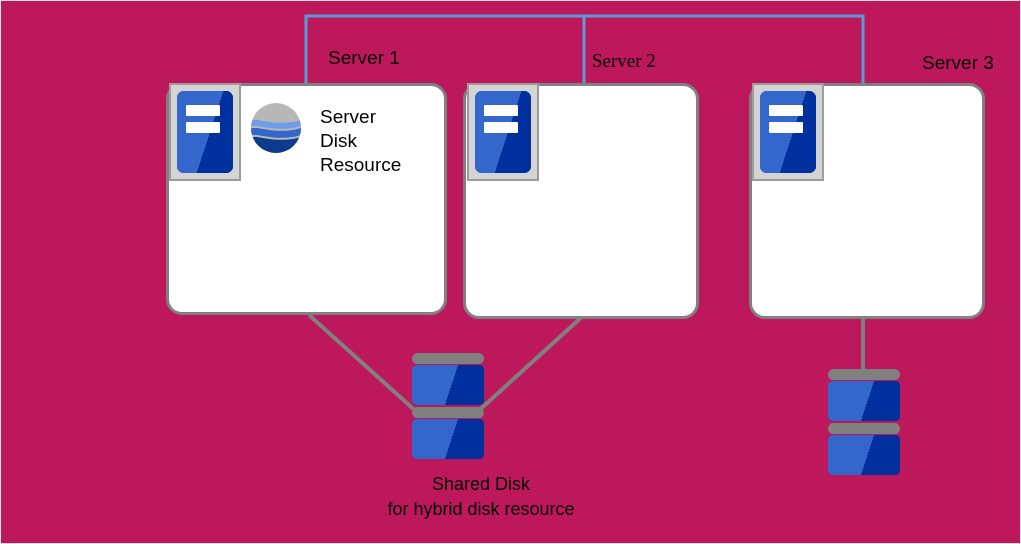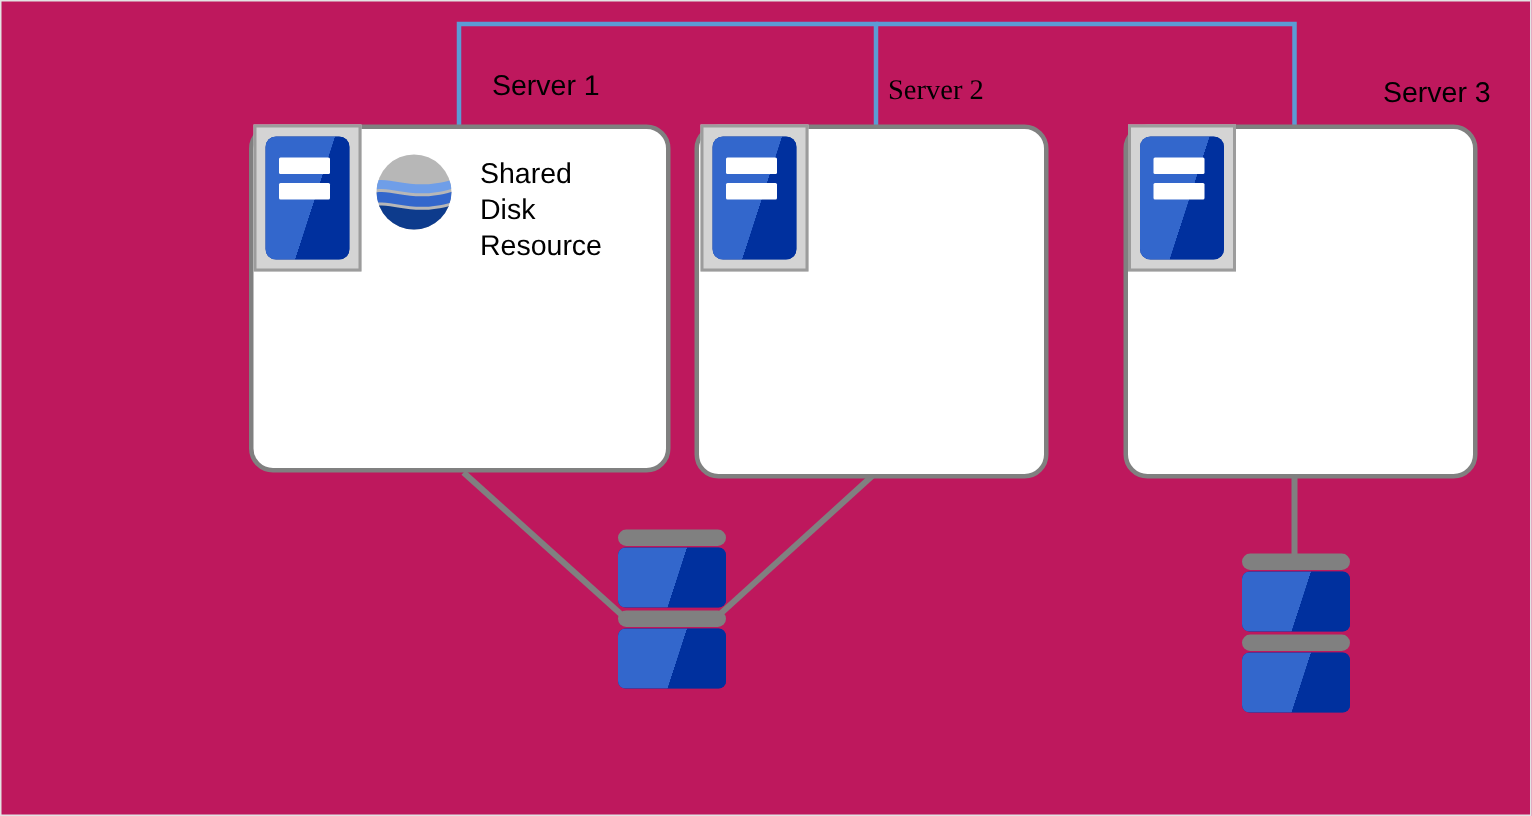--- a/index.html
+++ b/index.html
@@ -176,21 +176,21 @@
       </defs>
       <g clip-path="url(#globeClip)">
         <rect x="0" y="0" width="54" height="54" fill="#b7b7b7"></rect>
         <path d="M -6,23 C 8,11 24,31 60,16 L 60,22 C 24,37 8,17 -6,29 Z" fill="#6f9ee8"></path>
         <path d="M -6,31 C 8,19 24,39 60,24 L 60,31 C 24,46 8,26 -6,38 Z" fill="#3367cc"></path>
         <path d="M -6,40 C 8,28 24,48 60,33 L 60,60 L -6,60 Z" fill="#0d3b8c"></path>
       </g>
     </svg>
   </div>
 
-  <div class="resource-label" style="left:319px; top:104px;">Shared
+  <div class="resource-label" style="left:319px; top:104px;">Server
 Disk
 Resource</div>
 
   <div class="server-box" style="left:462px; top:82px; width:236px; height:236px;"></div>
 
   <div class="server-label" style="left:591px; top:50px;font-family:Liberation Serif, serif;">Server 2</div>
 
   <div class="server-icon" style="left:466px; top:82px;">
     <div class="chassis">
       <div class="bar b1"></div>
@@ -210,20 +210,22 @@
   </div>
 
   <div class="disk-stack" style="left:411px; top:352px;">
     <div class="platter-bar"></div>
     <div class="platter-body"></div>
     <div class="gap"></div>
     <div class="platter-bar"></div>
     <div class="platter-body"></div>
   </div>
 
+  <div class="caption" style="left:330px; top:471px; width:300px;">Shared Disk
+for hybrid disk resource</div>
 
   <div class="disk-stack" style="left:827px; top:368px;">
     <div class="platter-bar"></div>
     <div class="platter-body"></div>
     <div class="gap"></div>
     <div class="platter-bar"></div>
     <div class="platter-body"></div>
   </div>
 
 

